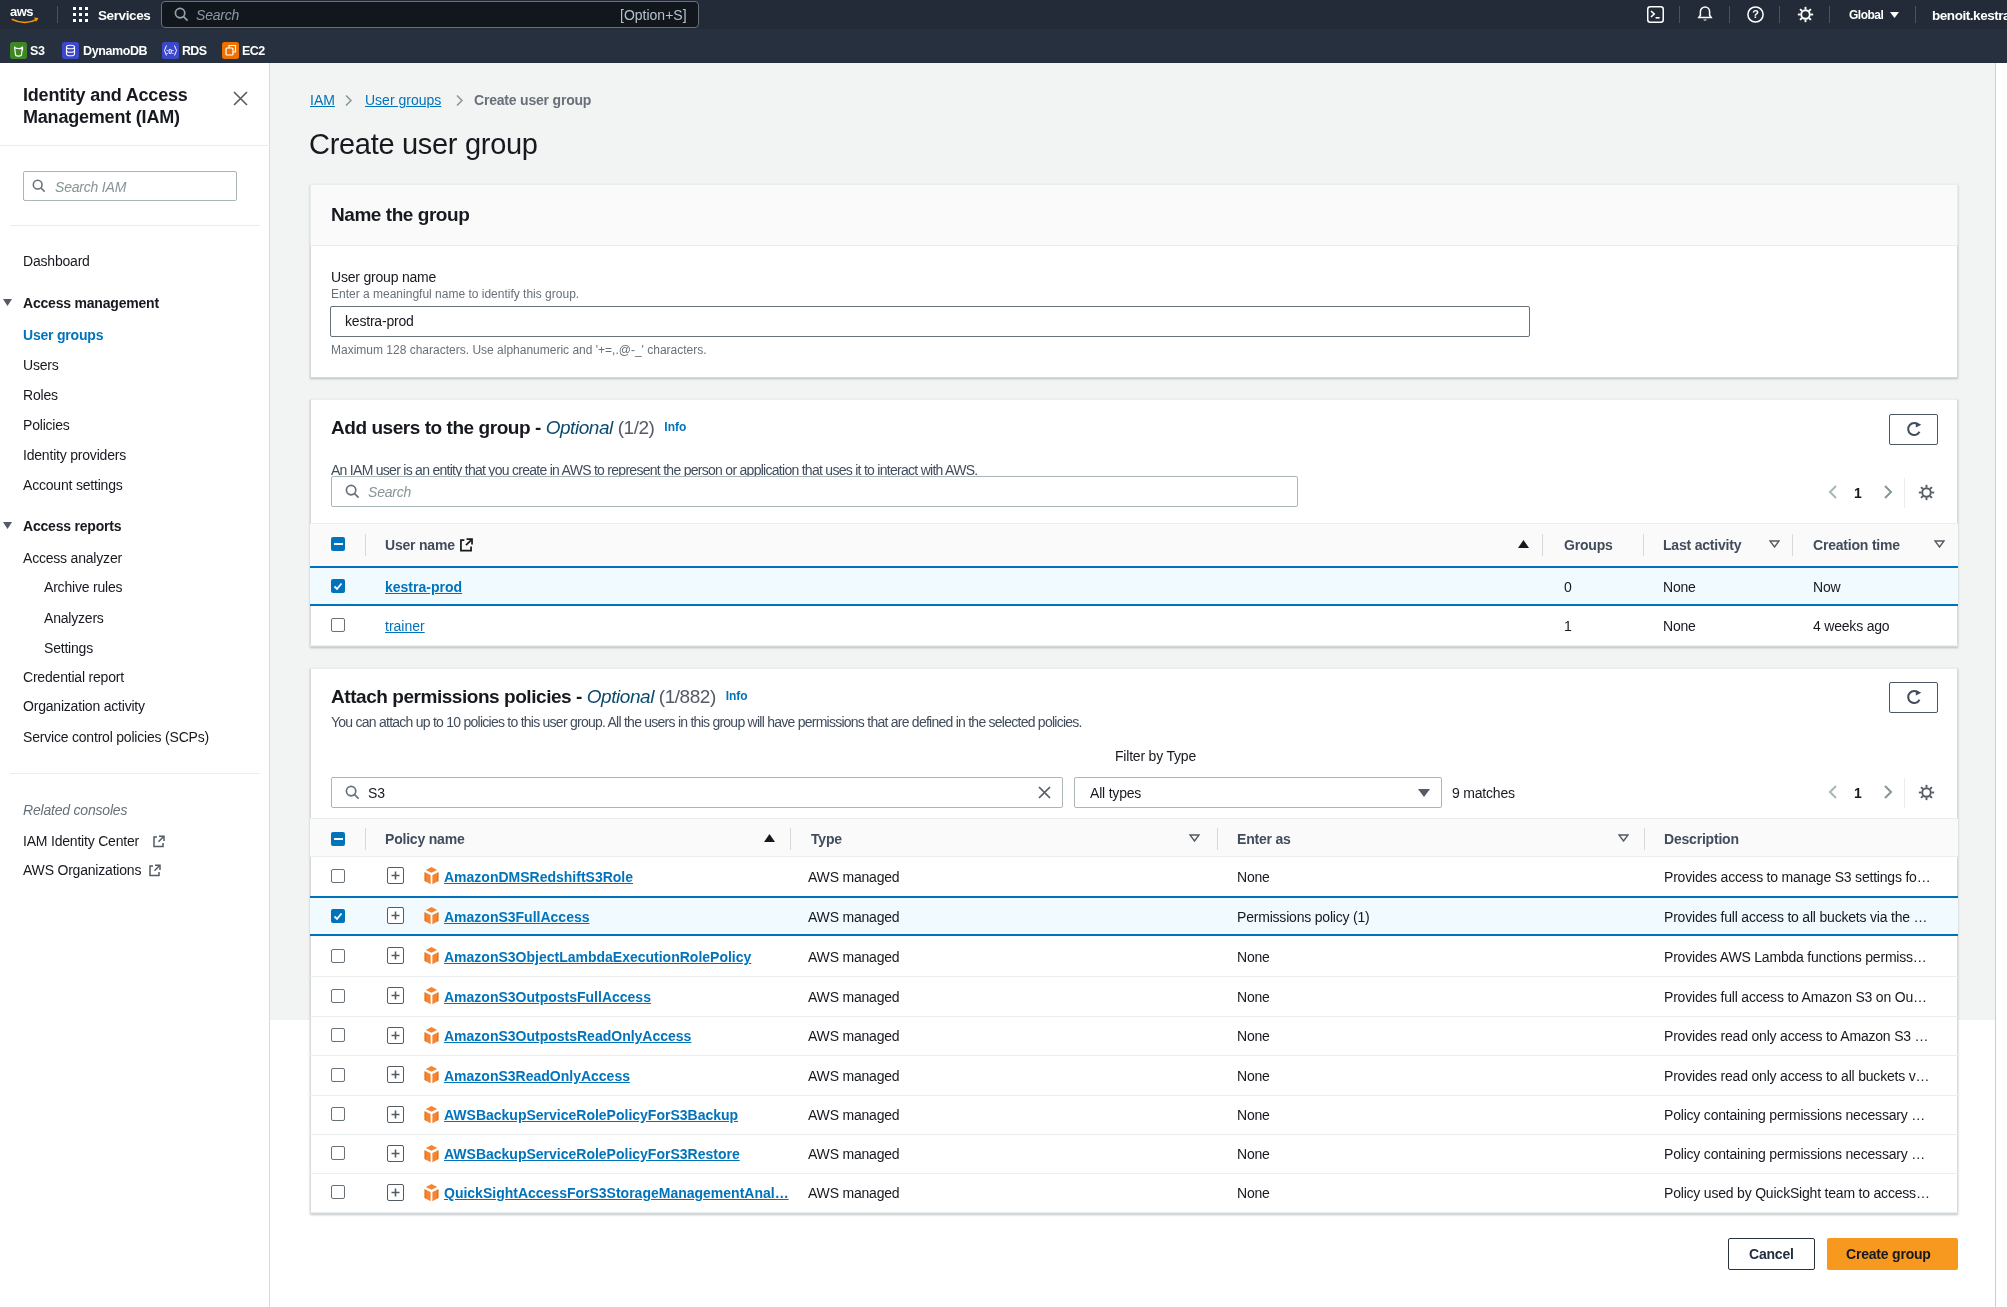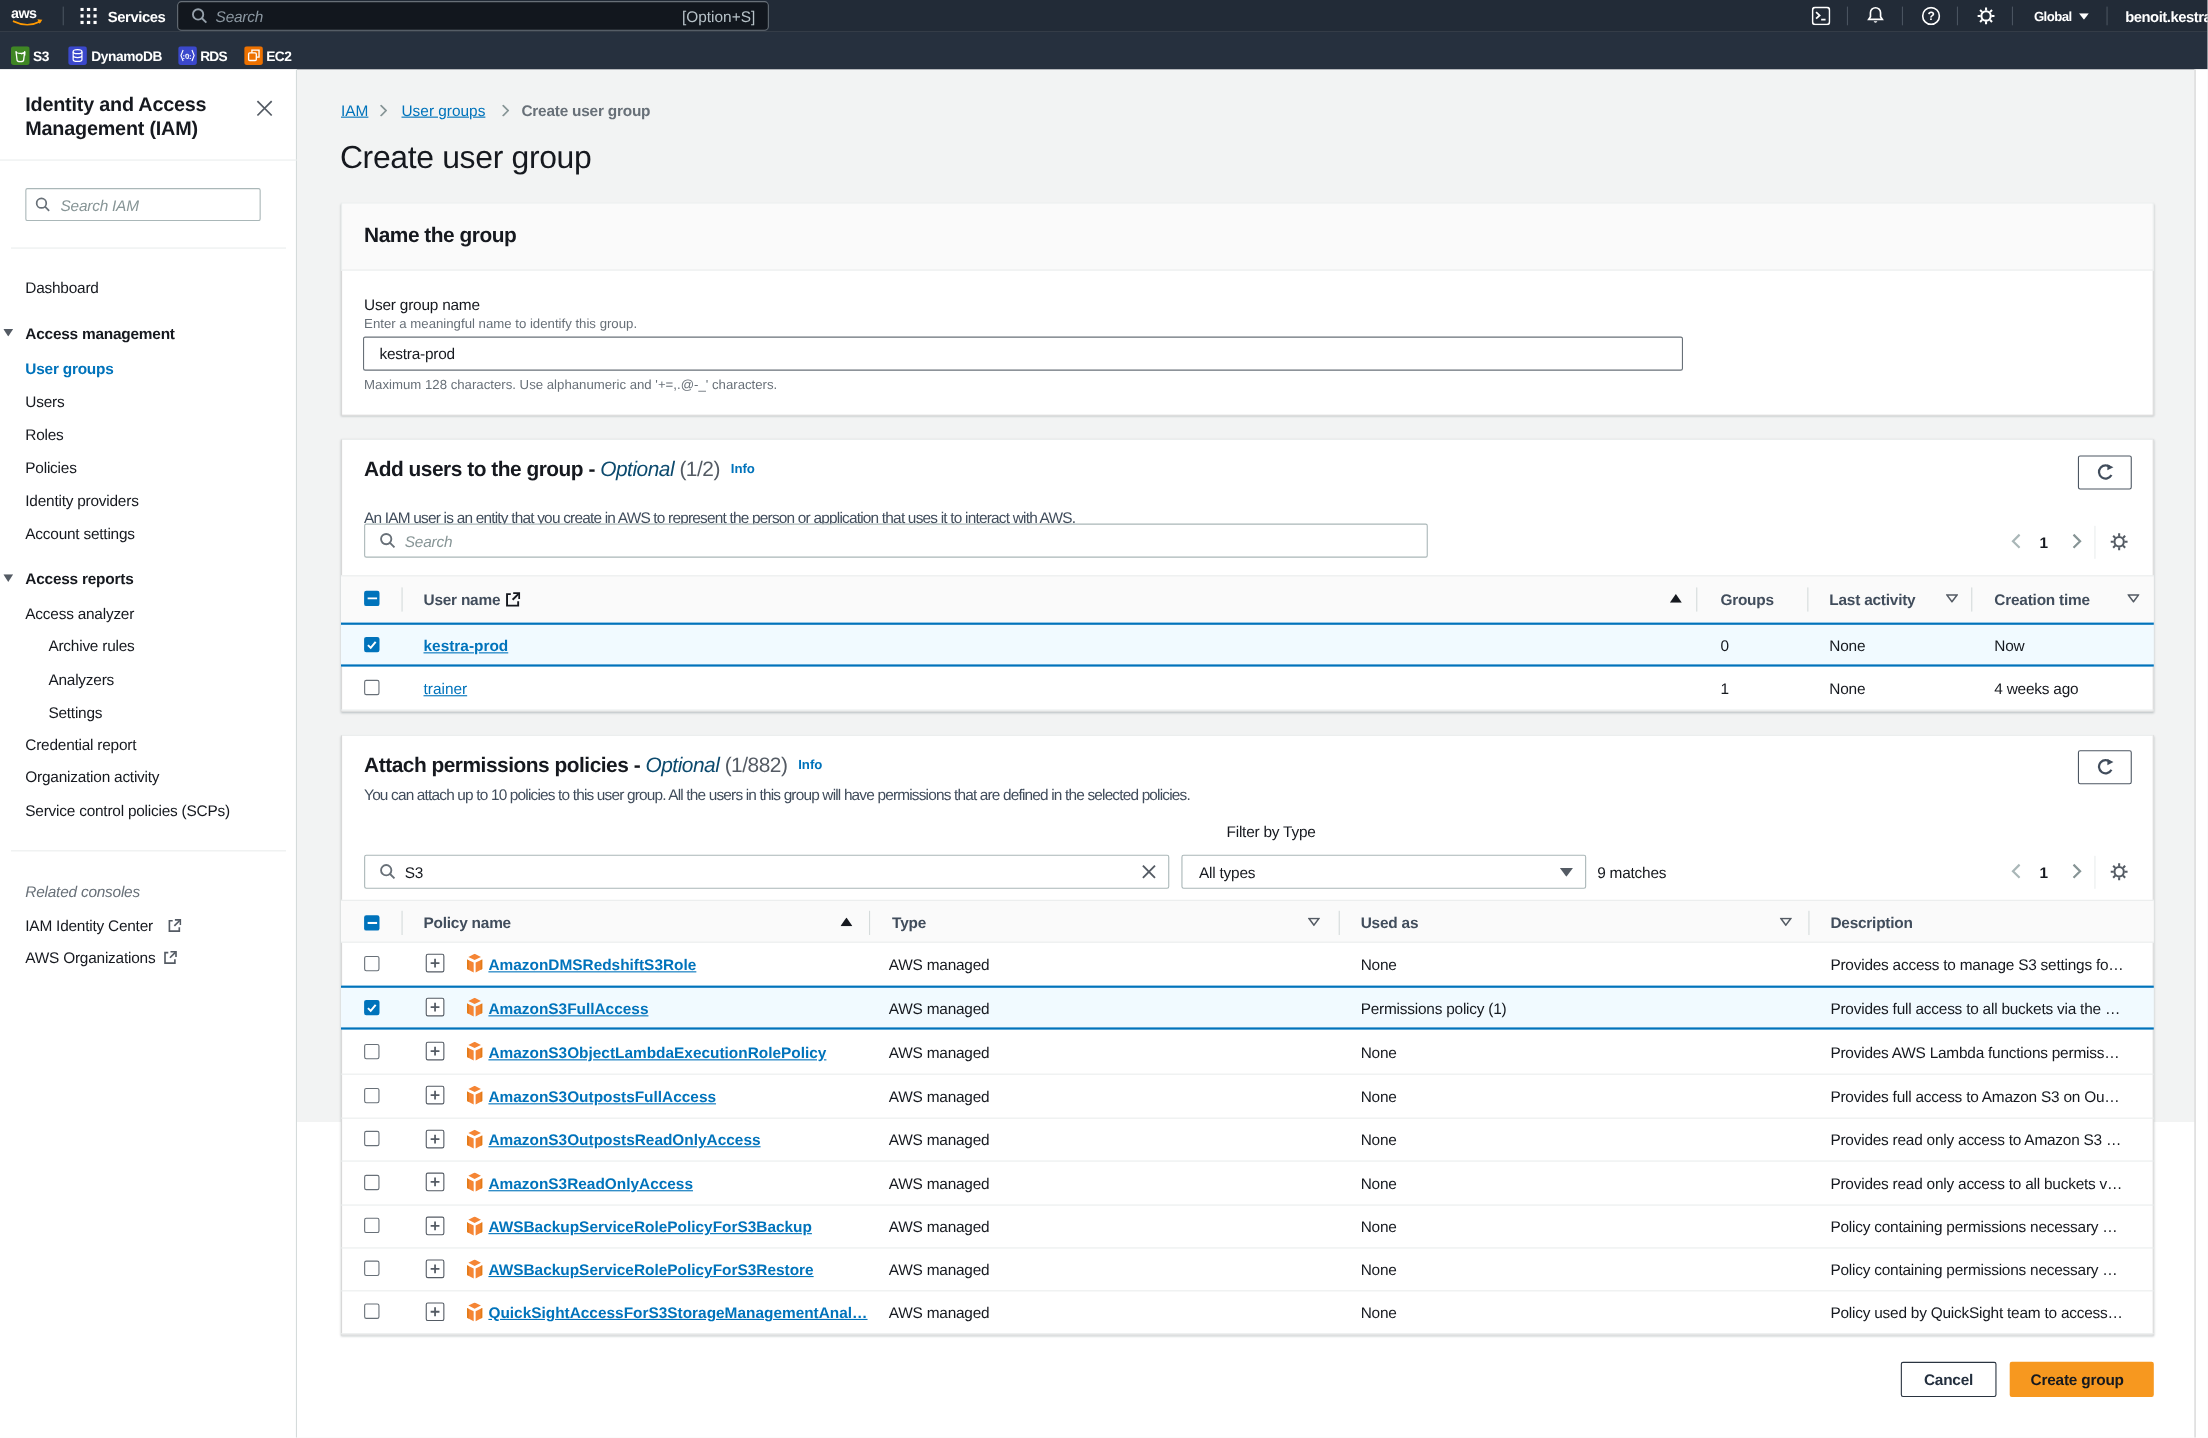--- a/index.html
+++ b/index.html
@@ -352,21 +352,21 @@
   <div class="abs colhdr" style="left:385px;top:831px;">Policy name</div>
   <svg class="abs" style="left:764px;top:834px;" width="11" height="8" viewBox="0 0 11 8">
       <path d="M5.5 0 L11 8 H0 Z" fill="#16191f"></path>
     </svg>
   <div class="cdiv" style="left:790px;top:828px;"></div>
   <div class="abs colhdr" style="left:811px;top:831px;">Type</div>
   <svg class="abs" style="left:1189px;top:834px;" width="11" height="8" viewBox="0 0 11 8">
       <path d="M5.5 7 L10 1 H1 Z" fill="none" stroke="#545b64" stroke-width="1.4"></path>
     </svg>
   <div class="cdiv" style="left:1217px;top:828px;"></div>
-  <div class="abs colhdr" style="left:1237px;top:831px;">Used as</div>
+  <div class="abs colhdr" style="left:1237px;top:831px;">Enter as</div>
   <svg class="abs" style="left:1618px;top:834px;" width="11" height="8" viewBox="0 0 11 8">
       <path d="M5.5 7 L10 1 H1 Z" fill="none" stroke="#545b64" stroke-width="1.4"></path>
     </svg>
   <div class="cdiv" style="left:1644px;top:828px;"></div>
   <div class="abs colhdr" style="left:1664px;top:831px;">Description</div>
 
   <div id="prows">
   <div class="cbx cbx-off abs" style="left:331px;top:869px;"></div>
   <div class="expbox abs" style="left:387px;top:867px;"></div>
   <svg class="abs" style="left:387px;top:867px;" width="17" height="17" viewBox="0 0 17 17">

